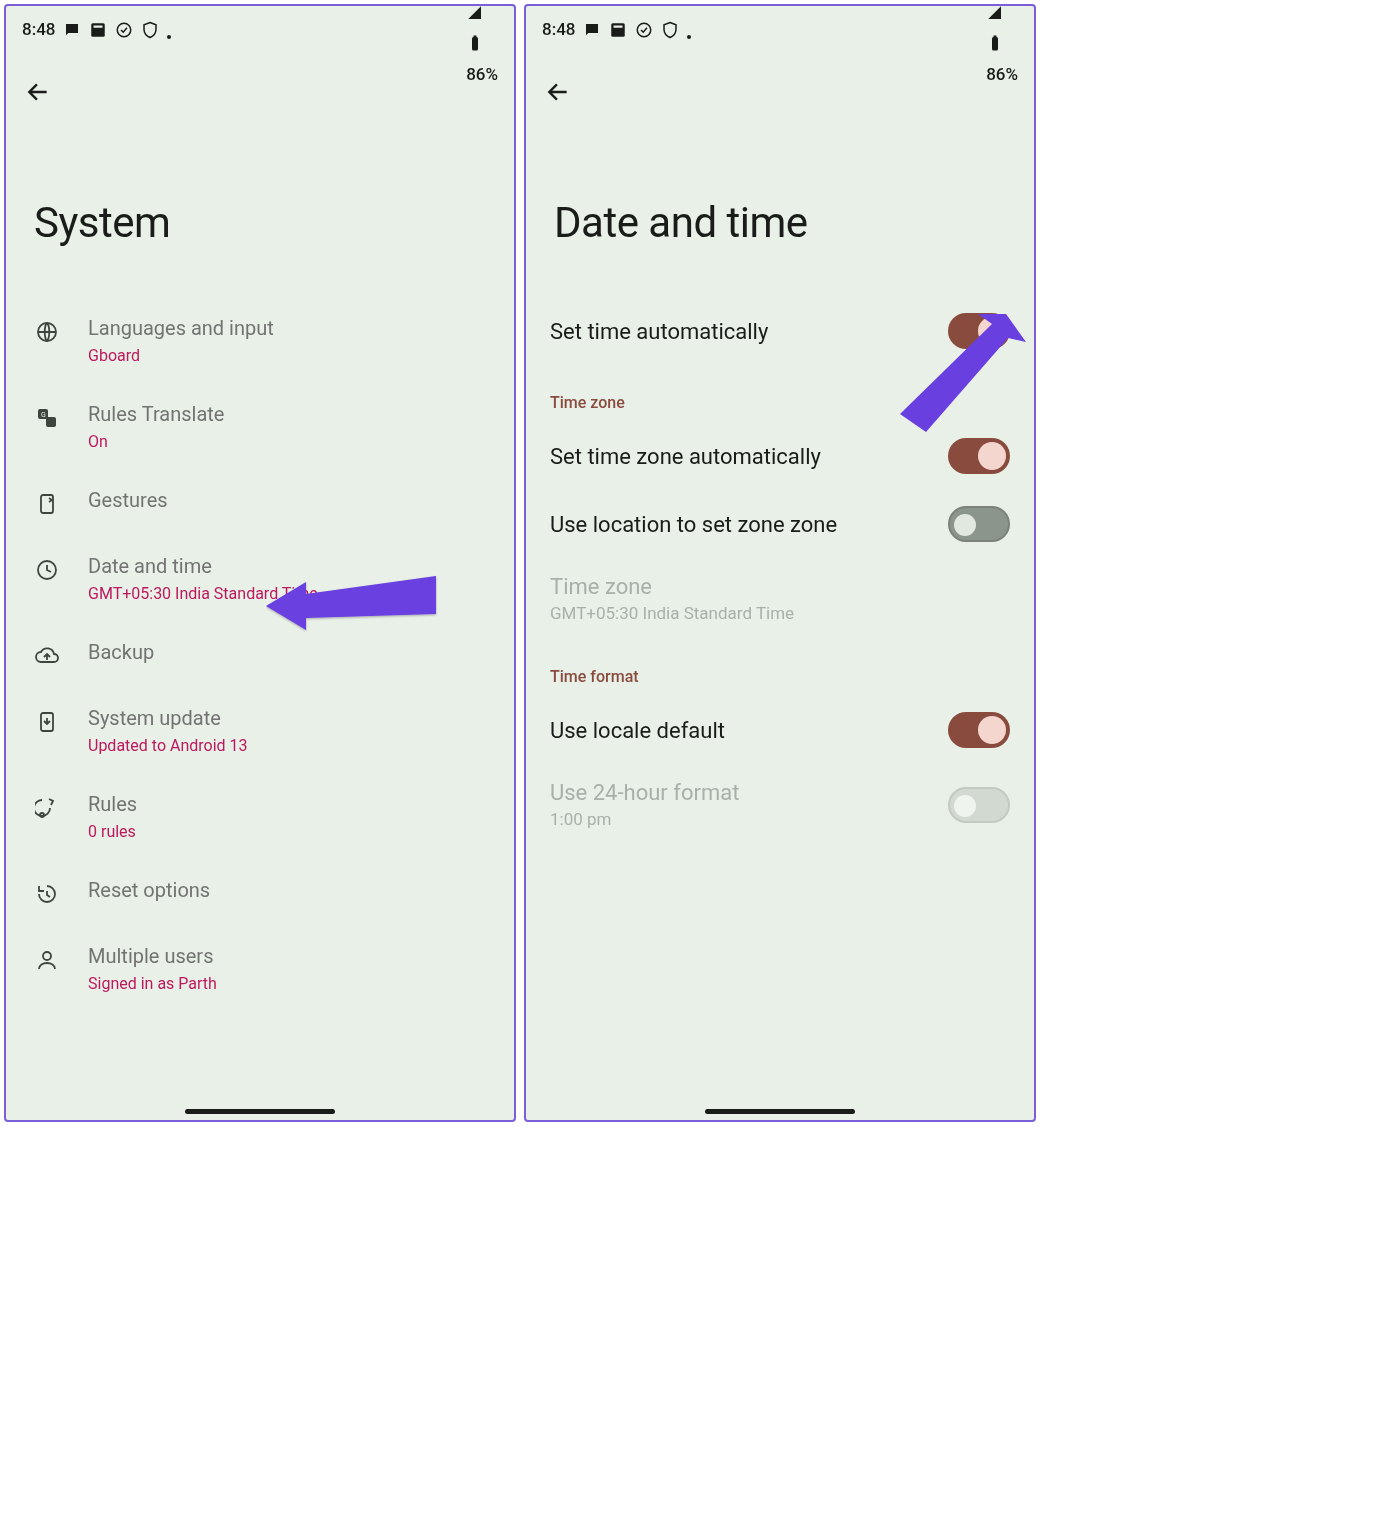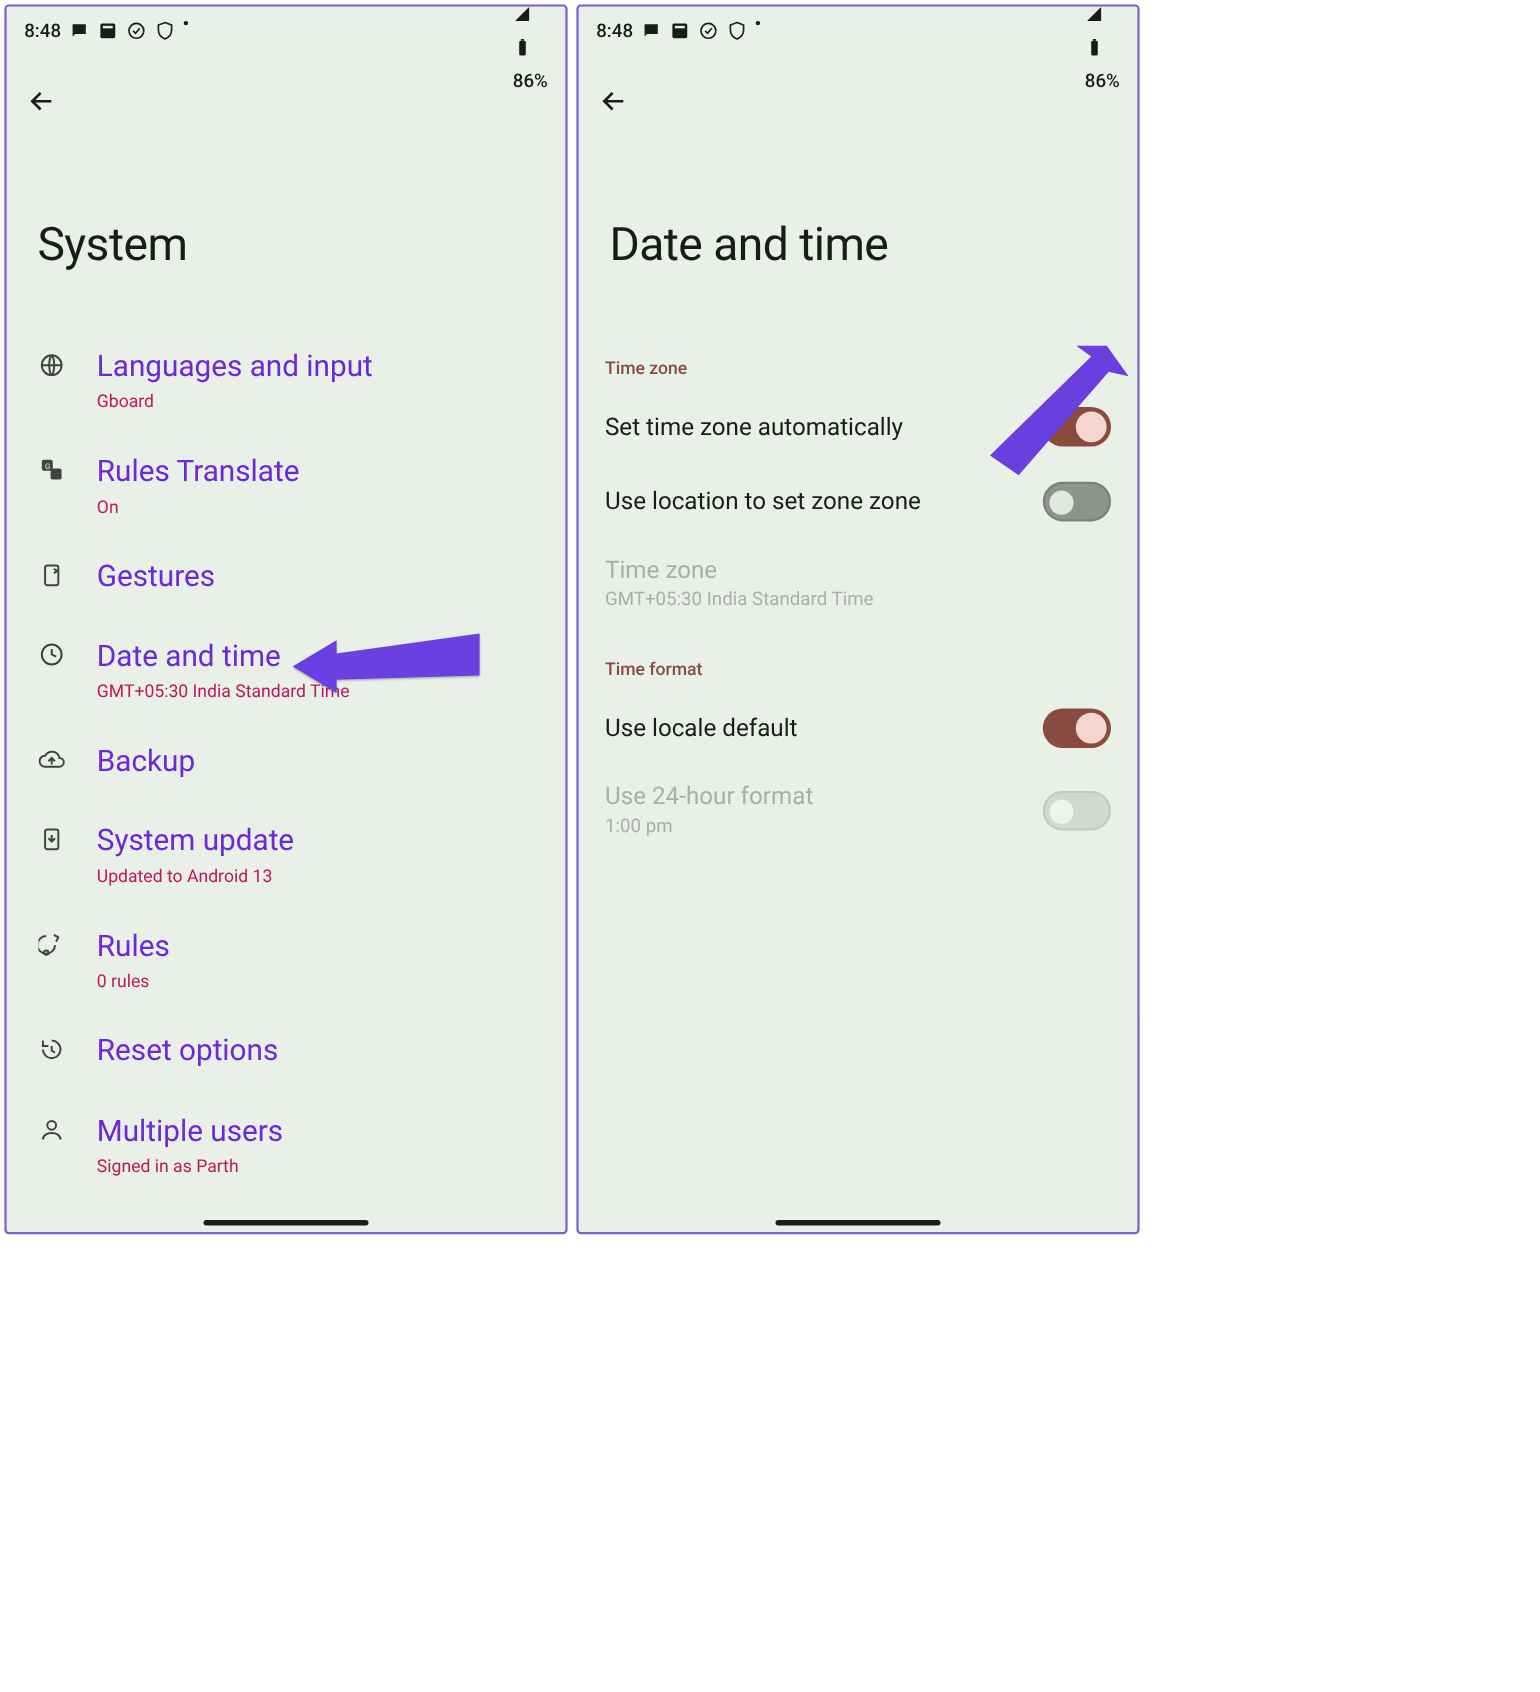--- a/index.html
+++ b/index.html
@@ -24,21 +24,21 @@
   .status-bar {
     display: flex;
     justify-content: space-between;
     align-items: center;
     padding: 8px 16px 4px 16px;
     height: 42px;
     font-size: 17px;
     font-weight: 500;
     color: #1a1c1a;
   }
-  .status-left { display: flex; align-items: flex-start; gap: 8px; }
+  .status-left { display: flex; align-items: flex-end; gap: 8px; }
   .status-right { display: flex; gap: 12px; flex-direction: column; }
   .status-icon { width: 18px; height: 18px; display:inline-flex; align-items:center; justify-content:center; }
   .status-icon svg { width: 18px; height: 18px; fill: #1a1c1a; }
   .dot { width:4px; height:4px; border-radius:50%; background:#1a1c1a; }
   .back-row { padding: 24px 12px 8px 12px; }
   .back-btn { width: 40px; height: 40px; display:flex; align-items:center; justify-content:center; cursor:pointer; border-radius:50%; }
   .back-btn svg { width:26px; height:26px; stroke:#1a1c1a; stroke-width:2.2; fill:none; }
   .page-title { font-size: 42px; font-weight:400; color:#1a1c1a; padding: 78px 28px 50px 28px; letter-spacing:-0.5px; }
   .list { flex:1; overflow:hidden; }
   .item {
@@ -50,21 +50,21 @@
   }
   .item-icon {
     width:26px; height:26px;
     margin-top:4px;
     flex-shrink:0;
     display:flex; align-items:center; justify-content:center;
   }
   .item-icon svg { width:24px; height:24px; fill:none; stroke:#3e453e; stroke-width:1.8; }
   .item-icon.filled svg { fill:#3e453e; stroke:none; }
   .item-text { flex:1; }
-  .item-title { font-size:27px; color:#6d28d9; font-weight:400; line-height:1.35; }
+  .item-title { font-size:20px; color:#737373; font-weight:400; line-height:1.35; }
   .item-sub { font-size:16px; color:#be185d; margin-top:4px; }
 
   
   .setting-row {
     display:flex;
     align-items:center;
     justify-content:space-between;
     padding: 16px 24px 16px 24px;
     cursor:pointer;
   }
@@ -355,20 +355,26 @@
       <svg viewBox="0 0 24 24">
           <path d="M20 12H4M11 5l-7 7 7 7"></path>
         </svg>
     </div>
   </div>
 
   <div class="page-title">Date and time</div>
 
   <div class="list">
 
+    <div class="setting-row">
+      <span class="setting-title">Set time automatically</span>
+      <div class="toggle on">
+          <div class="knob"></div>
+        </div>
+    </div>
 
 
 
     <div class="section-header">Time zone</div>
 
     <div class="setting-row">
       <span class="setting-title">Set time zone automatically</span>
       <div class="toggle on">
           <div class="knob"></div>
         </div>

